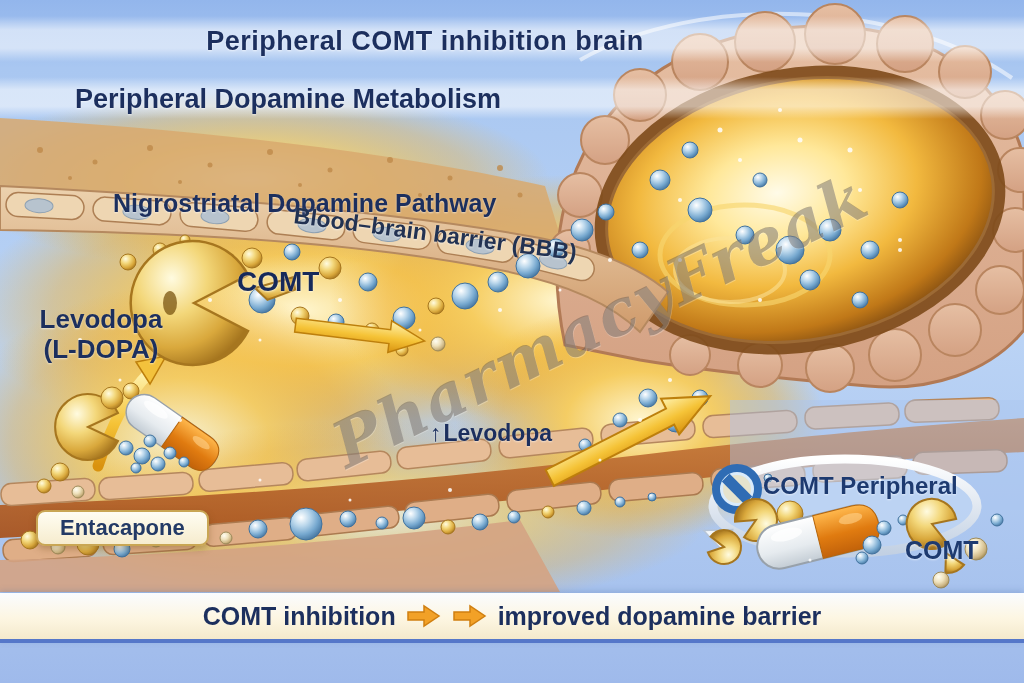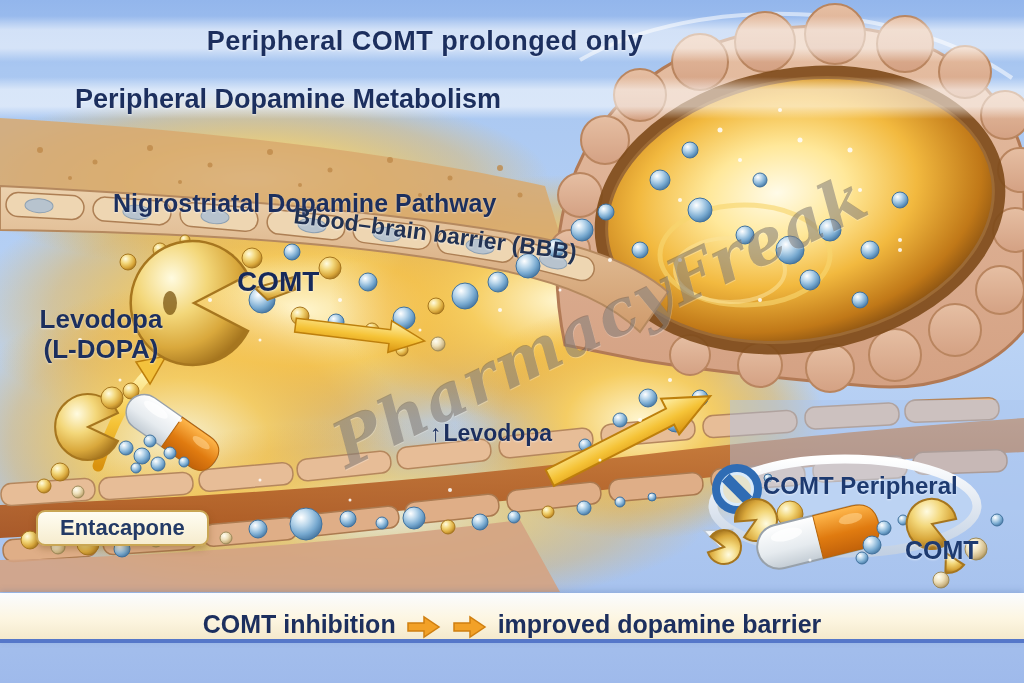--- a/index.html
+++ b/index.html
@@ -34,21 +34,21 @@
   .comt-low{top:536px;left:905px;font-size:25px;font-weight:800;color:#1d3a70;}
   .watermark{
     position:absolute;left:250px;top:110px;width:700px;height:420px;
     display:flex;align-items:center;justify-content:center;
     transform:rotate(-26deg);
     font-family:"DejaVu Serif",serif;font-style:italic;font-weight:700;
     font-size:64px;letter-spacing:2px;color:rgba(88,82,76,.42);
     text-shadow:0 1px 0 rgba(255,255,255,.25);pointer-events:none;}
   .banner{
     position:absolute;left:0;right:0;top:593px;height:46px;
-    display:flex;align-items:flex-end;justify-content:center;gap:10px;
+    display:flex;align-items:center;justify-content:center;gap:10px;
     font-size:25px;font-weight:700;color:#1c2f5e;
     background:linear-gradient(180deg,#fafcff 0%,#fdf6e2 55%,#f4e9cc 100%);
     border-bottom:4px solid #5577c9;
     box-shadow:0 -2px 6px rgba(70,100,160,.25);}
   .banner .seg{white-space:nowrap;}
   .banner svg{display:block;}
   
   .sb{fill:url(#gSphereBlue);stroke:#41729e;stroke-width:1;}
   .sg{fill:url(#gSphereGold);stroke:#a6761f;stroke-width:1;}
   .sp{fill:url(#gSpherePale);stroke:#9d8a5a;stroke-width:1;}
@@ -486,21 +486,21 @@
         <circle cx="450" cy="490" r="2"></circle>
       <circle cx="760" cy="470" r="1.5"></circle>
         <circle cx="810" cy="560" r="1.5"></circle>
         <circle cx="880" cy="480" r="1.5"></circle>
     </g>
   </svg>
 
   <div class="band band1"></div>
   <div class="band band2"></div>
 
-  <div class="lbl top-title">Peripheral COMT prolonged only</div>
+  <div class="lbl top-title">Peripheral COMT inhibition brain</div>
   <div class="lbl h2">Peripheral Dopamine Metabolism</div>
   <div class="lbl h3">Nigrostriatal Dopamine Pathway</div>
   <div class="lbl bbb">Blood–brain barrier (BBB)</div>
   <div class="lbl comt-upper">COMT</div>
   <div class="lbl levodopa">
     <div>Levodopa</div>
     <div>(L-DOPA)</div>
   </div>
   <div class="chip">Entacapone</div>
   <div class="lbl lev-up">

